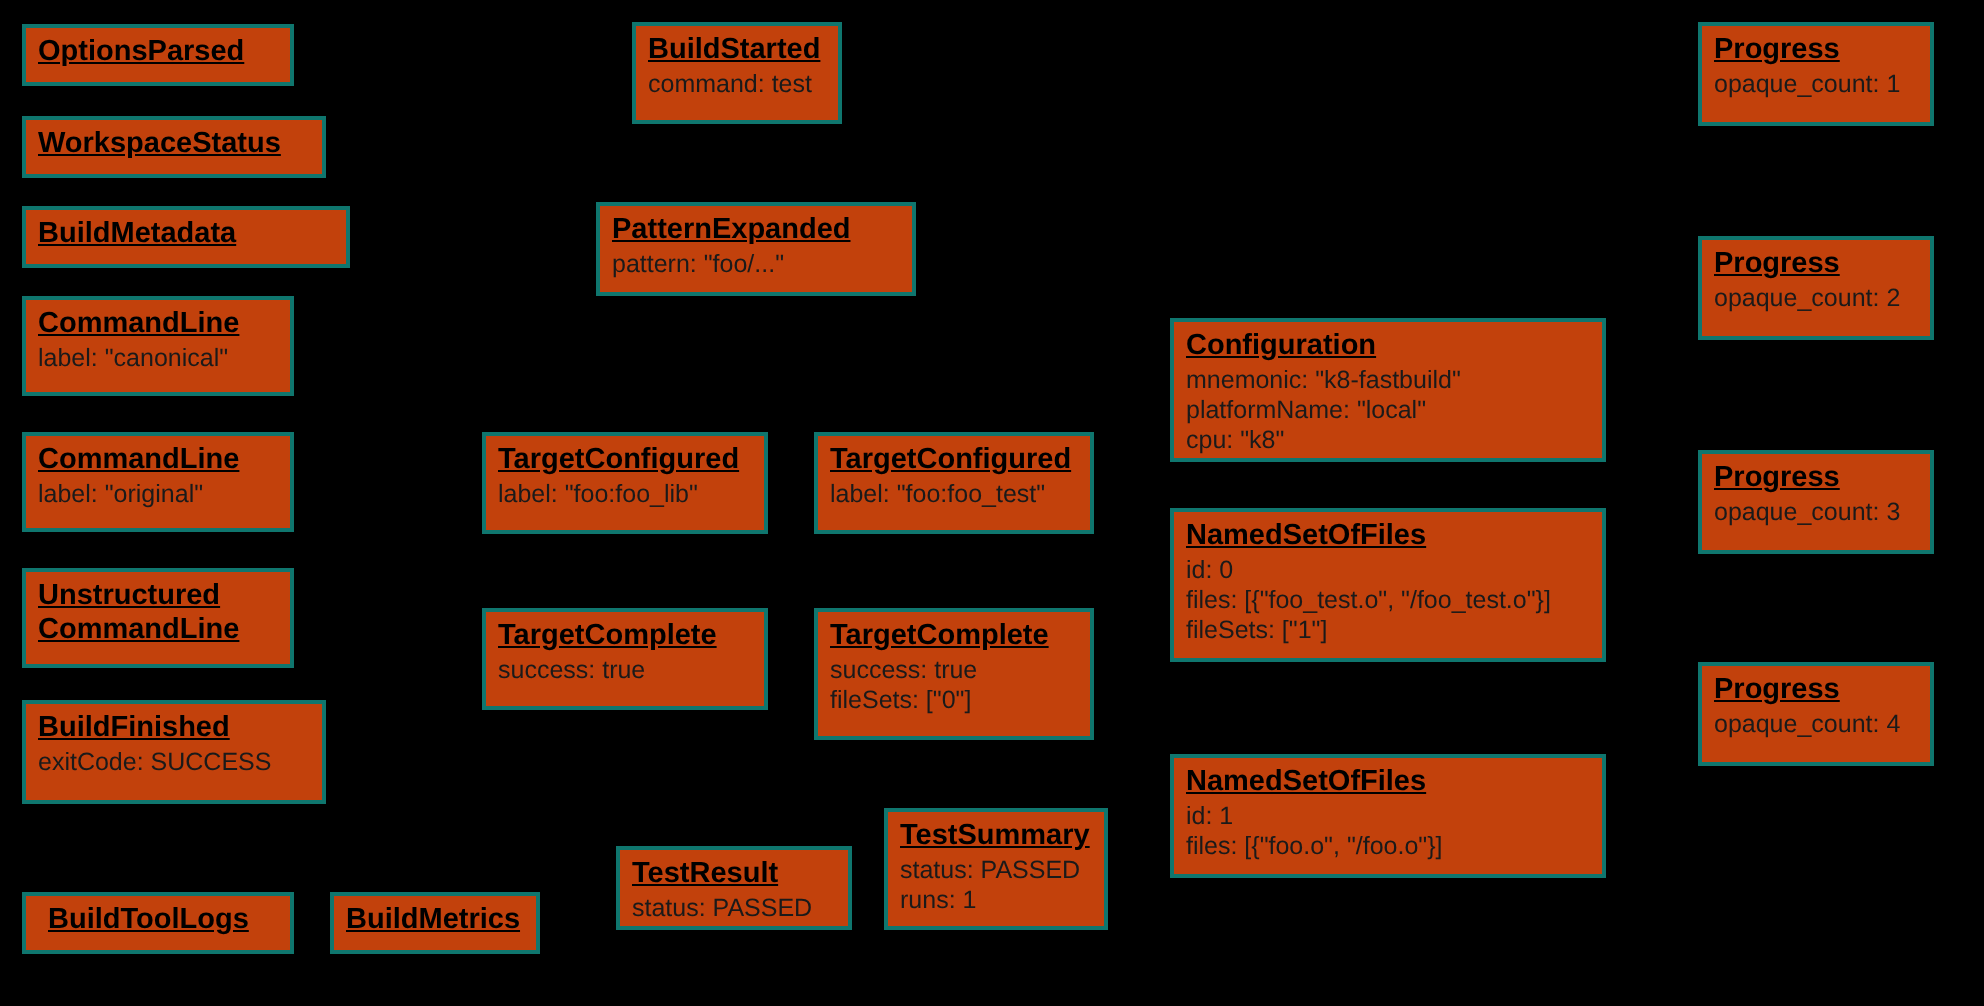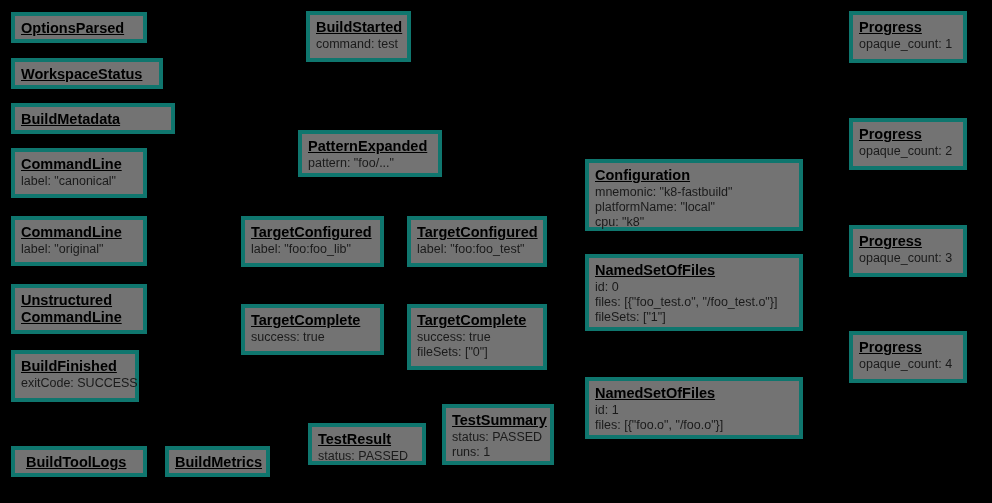--- a/index.html
+++ b/index.html
@@ -11,22 +11,22 @@
     position: relative;
     width: 992px;
     height: 503px;
     background: #000000;
     overflow: hidden;
     font-family: "Liberation Sans", sans-serif;
   }
   .node {
     position: absolute;
     box-sizing: border-box;
-    background: #737373;
-    border: 4px solid #0f766e;
+    background: #c2410c;
+    border: 2px solid #0f766e;
     padding: 4px 6px 5px 6px;
   }
   .node-title {
     font-size: 14.5px;
     font-weight: bold;
     color: #000000;
     text-decoration: underline;
     line-height: 17px;
     white-space: pre;
     display: block;
@@ -72,43 +72,43 @@
     <span class="node-fields">
       <span class="node-field">label: "original"</span>
     </span>
   </div>
 
   <div class="node" style="left:11px; top:284px; width:136px; height:50px;">
     <span class="node-title">Unstructured
 CommandLine</span>
   </div>
 
-  <div class="node" style="left:11px; top:350px; width:128px; height:52px;">
+  <div class="node" style="left:11px; top:350px; width:152px; height:52px;">
     <span class="node-title">BuildFinished</span>
     <span class="node-fields">
       <span class="node-field">exitCode: SUCCESS</span>
     </span>
   </div>
 
   <div class="node" style="left:11px; top:446px; width:136px; height:31px;padding-left:11px;">
     <span class="node-title">BuildToolLogs</span>
   </div>
 
   <div class="node" style="left:165px; top:446px; width:105px; height:31px;">
     <span class="node-title">BuildMetrics</span>
   </div>
 
-  <div class="node" style="left:306px; top:11px; width:105px; height:51px;">
+  <div class="node" style="left:316px; top:11px; width:105px; height:51px;">
     <span class="node-title">BuildStarted</span>
     <span class="node-fields">
       <span class="node-field">command: test</span>
     </span>
   </div>
 
-  <div class="node" style="left:298px; top:130px; width:144px; height:47px;">
+  <div class="node" style="left:298px; top:101px; width:160px; height:47px;">
     <span class="node-title">PatternExpanded</span>
     <span class="node-fields">
       <span class="node-field">pattern: "foo/..."</span>
     </span>
   </div>
 
   <div class="node" style="left:241px; top:216px; width:143px; height:51px;">
     <span class="node-title">TargetConfigured</span>
     <span class="node-fields">
       <span class="node-field">label: "foo:foo_lib"</span>

